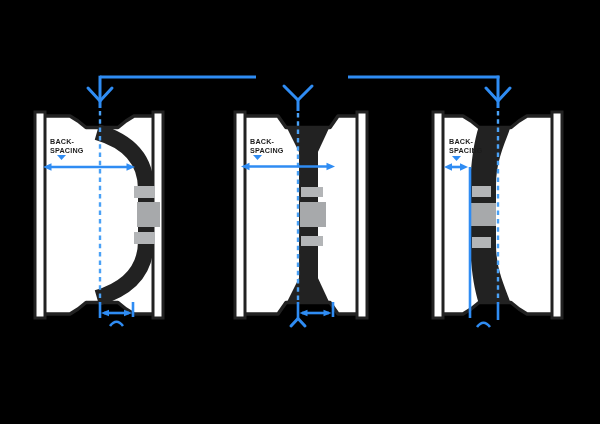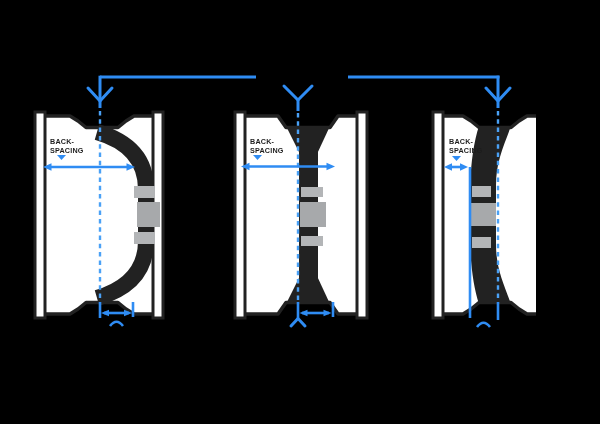--- a/index.html
+++ b/index.html
@@ -1,16 +1,16 @@
 <!DOCTYPE html>
 <html><head>
 <meta charset="utf-8">
 <style>
   html,body{margin:0;padding:0;background:#000;}
-  .stage{position:relative;width:536px;height:424px;background:#000;overflow:hidden;}
+  .stage{position:relative;width:600px;height:424px;background:#000;overflow:hidden;}
   svg{display:block;}
   .bs-label{font-family:"Liberation Sans",sans-serif;font-size:7.2px;font-weight:bold;fill:#1d1d1d;letter-spacing:.2px;}
   .rim-fill{fill:#ffffff;stroke:none;}
   .rim-edge{fill:none;stroke:#222222;stroke-width:3.5;stroke-linejoin:round;}
   .flange{fill:#ffffff;stroke:#222222;stroke-width:3;}
   .spoke-stroke{fill:none;stroke:#222222;stroke-width:16;}
   .spoke-fill{fill:#222222;stroke:none;}
   .hub-big{fill:#a7a9ab;}
   .hub-pad{fill:#b3b5b7;}
   .blue{stroke:#2f8cf3;stroke-width:2.6;fill:none;}

